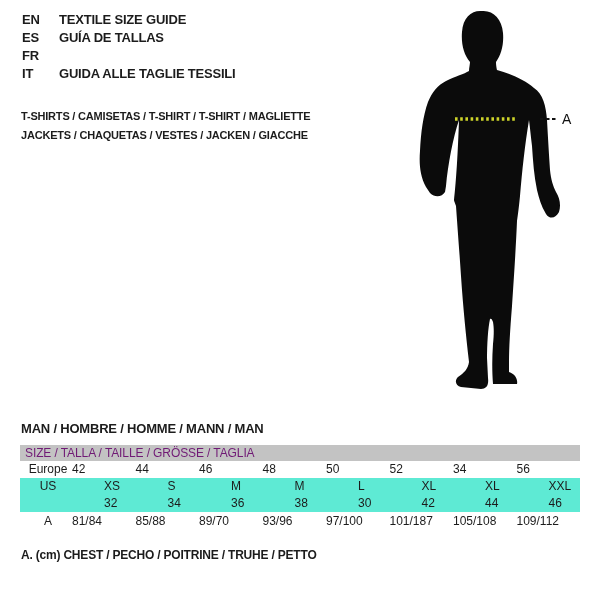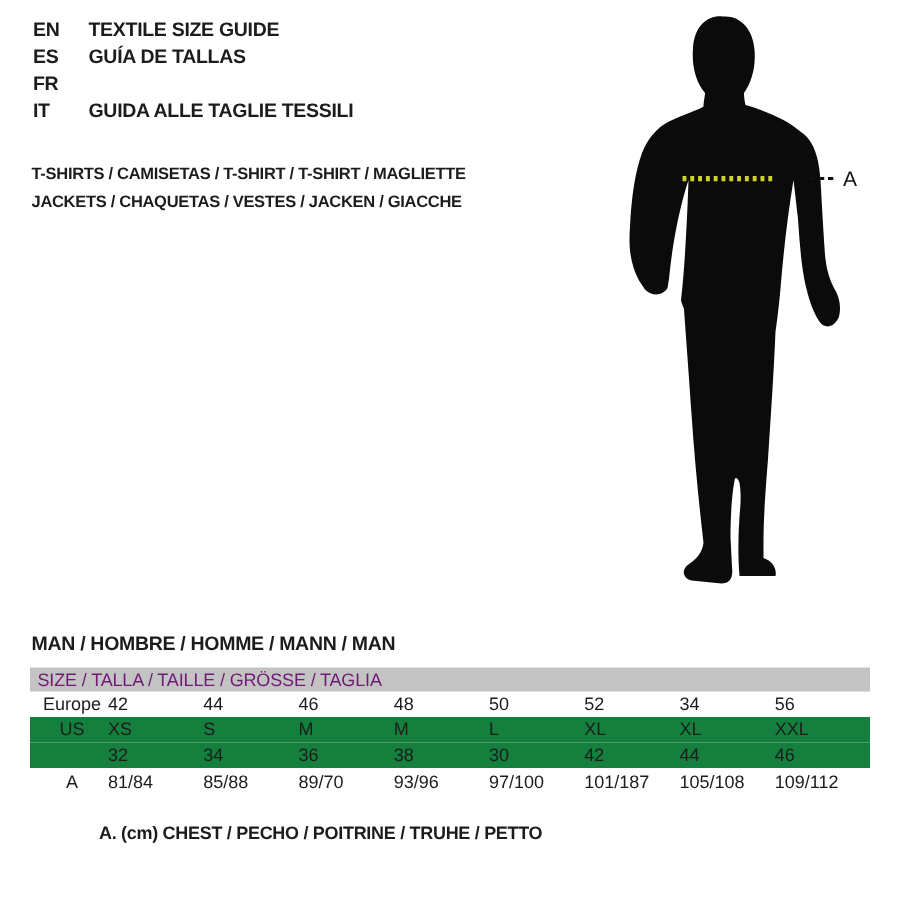--- a/index.html
+++ b/index.html
@@ -22,26 +22,26 @@
   .figure-wrap { position: absolute; left: 413px; top: 6px; width: 170px; height: 388px; }
   
   .section-title { position: absolute; left: 21px; top: 421px; font-size: 13px; font-weight: 700; letter-spacing: -0.2px; }
   
   .size-table { position: absolute; left: 20px; top: 445px; width: 560px; font-size: 12px; }
   .table-header {
     background: #c3c3c3; height: 16px; line-height: 17px;
     padding-left: 5px; color: #701a75; font-size: 12px; letter-spacing: -0.1px;
   }
   .t-row { display: flex; height: 17px; line-height: 17px; }
-  .t-row.alt { background: #15803d; }
+  .t-row.alt { background: #5eead4; gap: 32px; }
   .t-row.last { height: 18px; line-height: 18px; }
   .t-label { flex: 0 0 52px; padding-left: 4px; text-align: center; }
   .t-cell { flex: 1 1 0; text-align: left; }
   
-  .footnote { position: absolute; left: 21px; top: 548px; font-size: 12px; font-weight: 700; letter-spacing: -0.2px; margin-left: 45px; }
+  .footnote { position: absolute; left: 21px; top: 548px; font-size: 12px; font-weight: 700; letter-spacing: -0.2px; }
 </style>
 </head>
 <body>
 
 <div class="lang-block">
   <div class="lang-row">
     <span class="lang-code">EN</span>
     <span class="lang-label">TEXTILE SIZE GUIDE</span>
   </div>
   <div class="lang-row">

